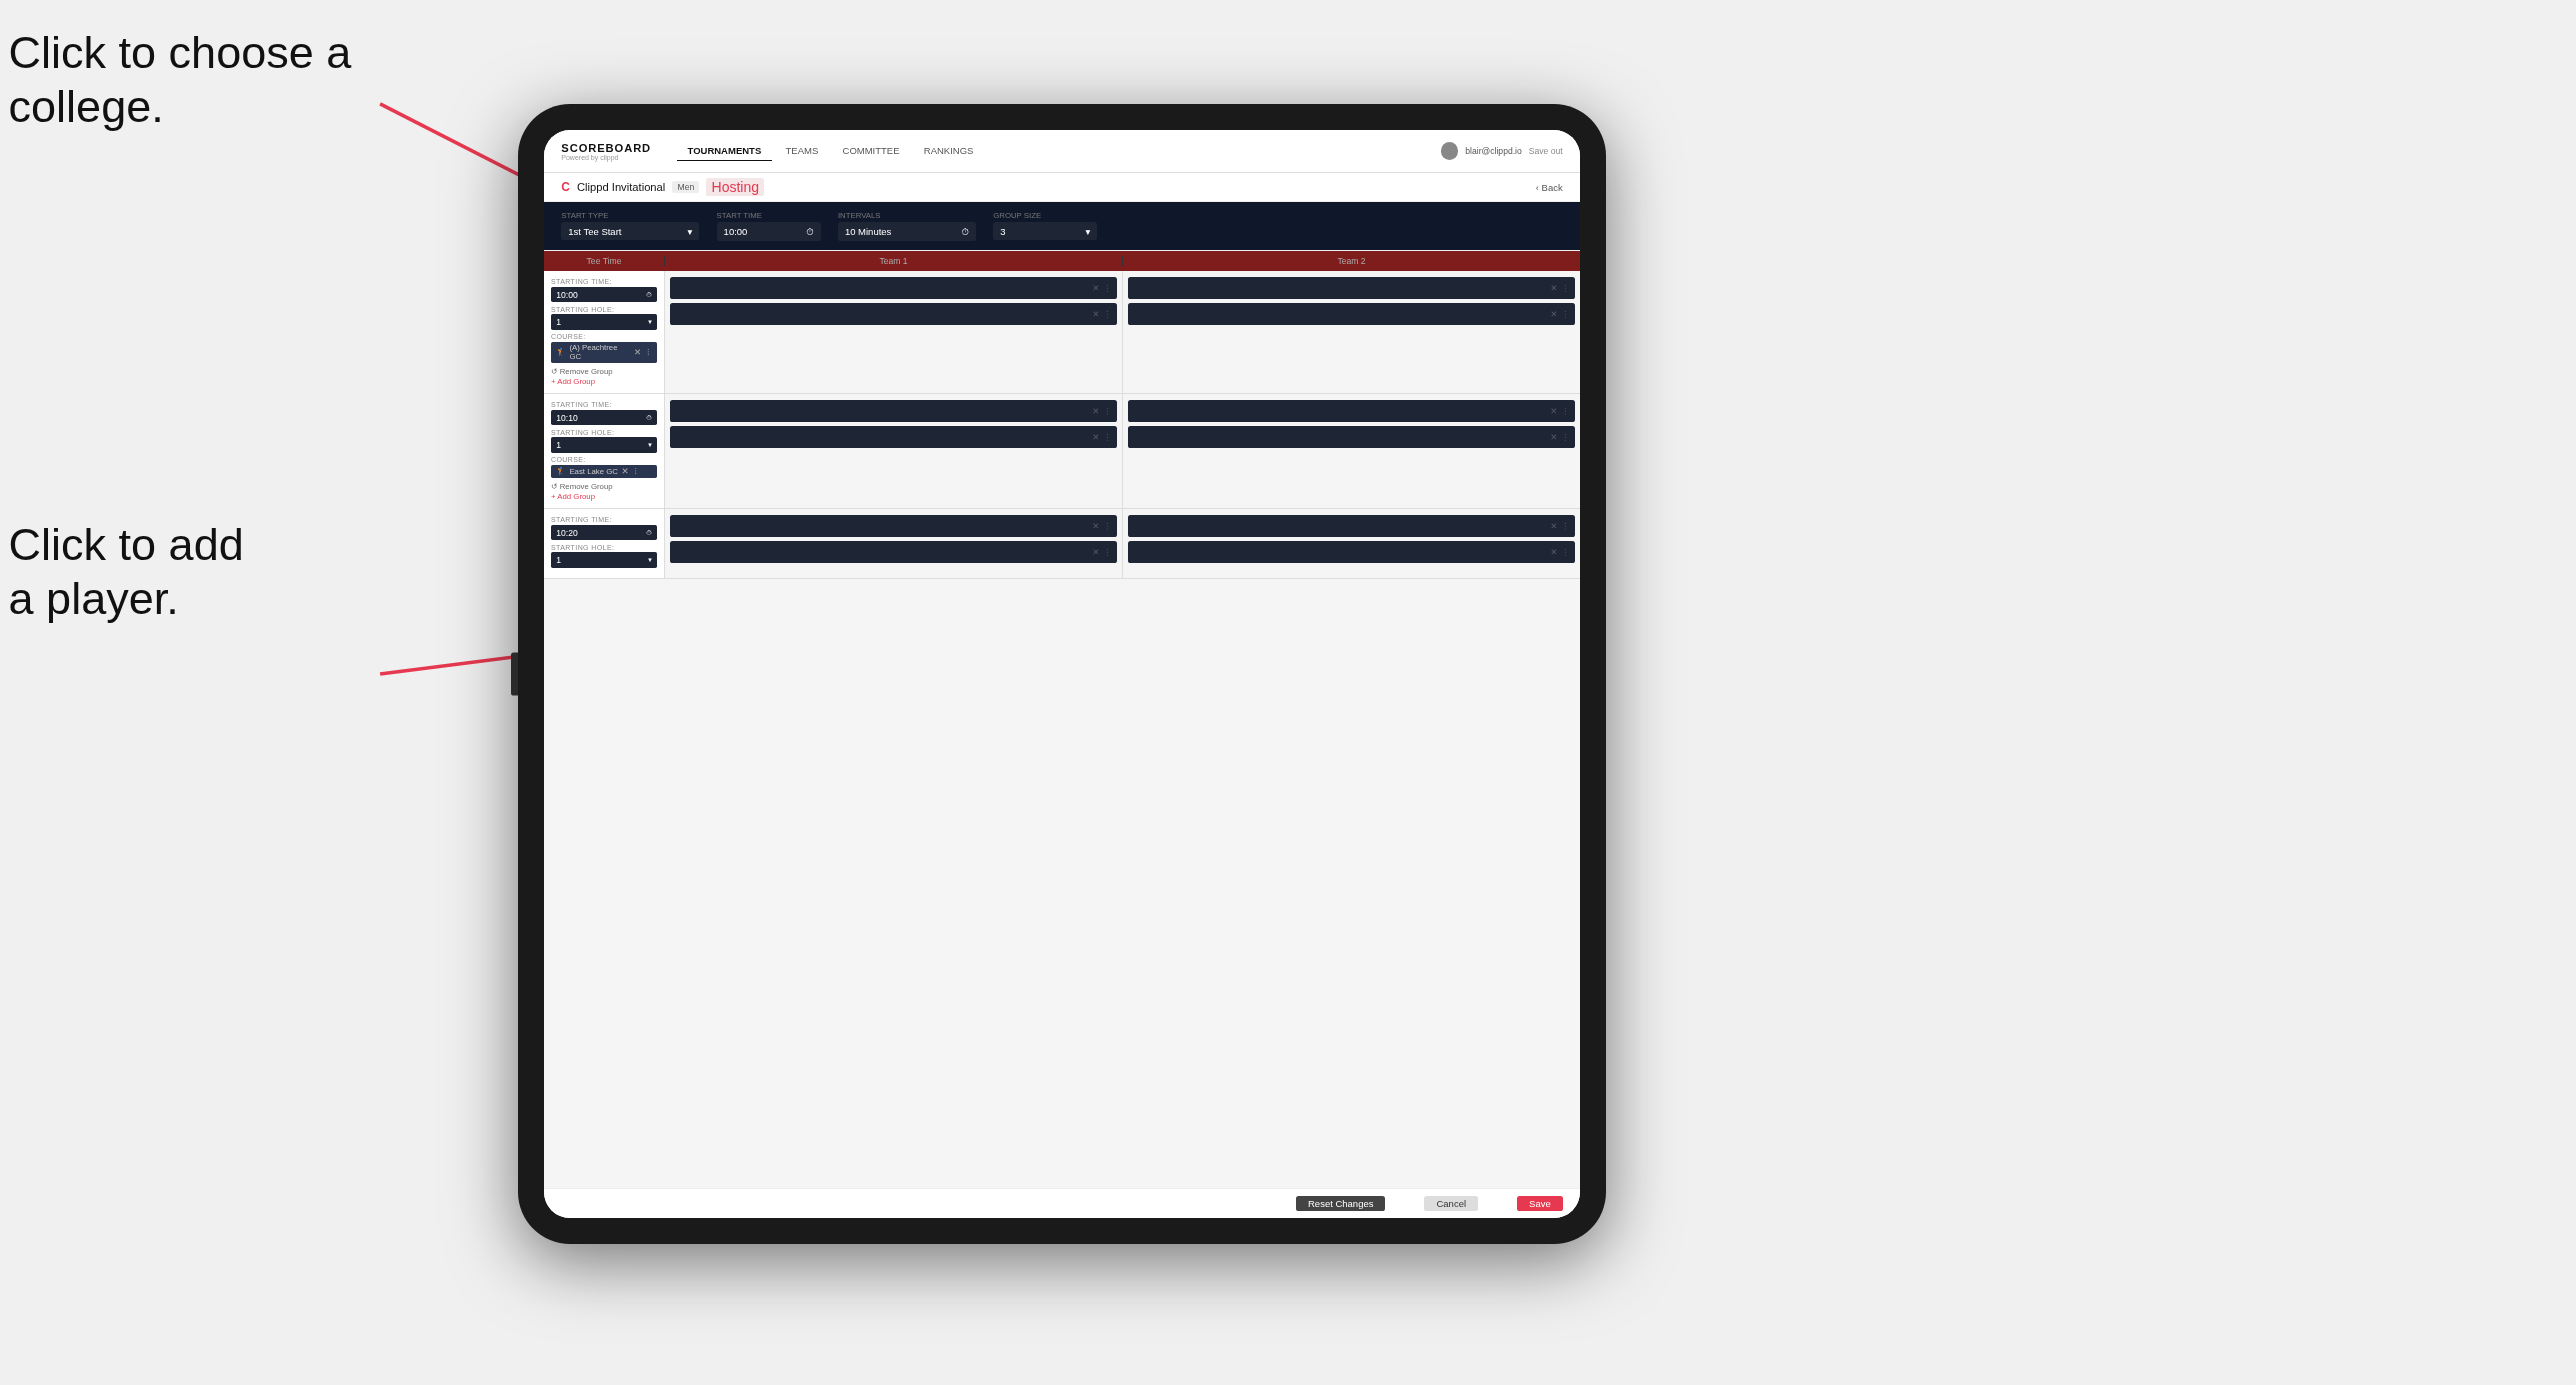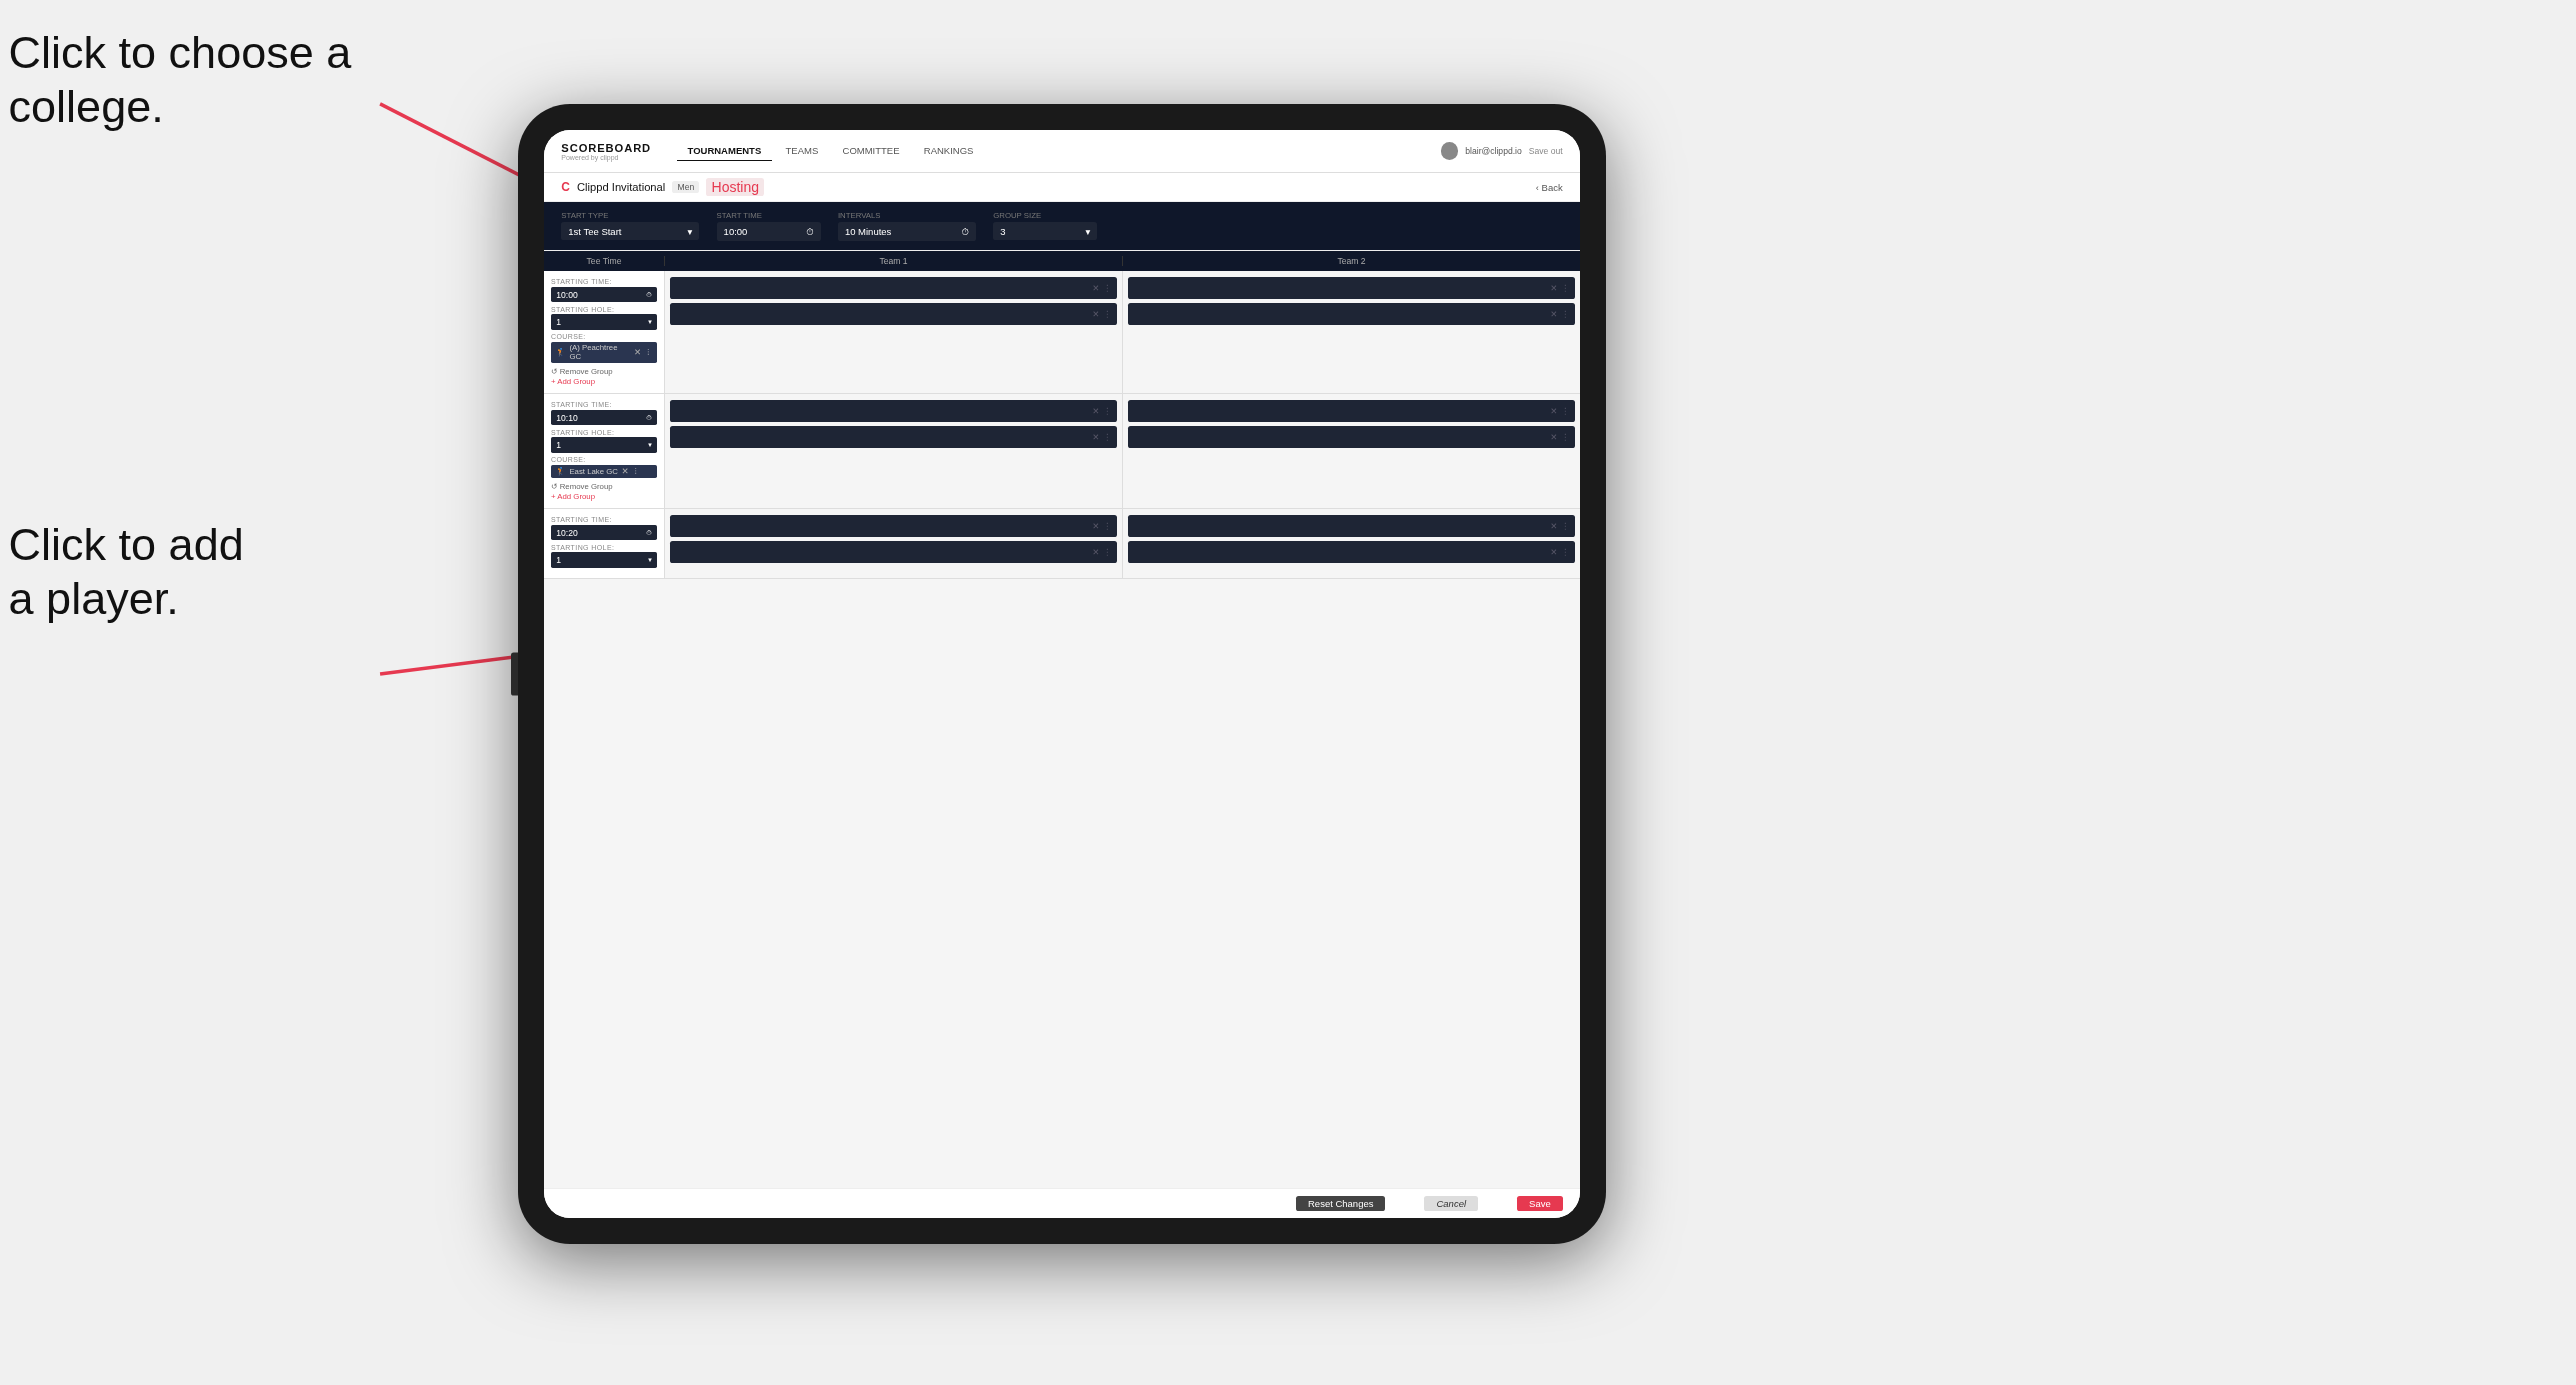--- a/index.html
+++ b/index.html
@@ -182,21 +182,21 @@
       min-width: 104px;
       display: flex;
       align-items: center;
       justify-content: space-between;
     }
     .form-control-wide { min-width: 138px; }
 
     
     .table-header {
       display: flex;
-      background: #0f172a;
+      background: #7f1d1d;
       color: #aaa;
       font-size: 8.6px;
       padding: 5.2px 0;
       flex-shrink: 0;
     }
     .th-tee { width: 121px; text-align: center; border-right: 0.9px solid #333; }
     .th-team1 { flex: 1; text-align: center; border-right: 0.9px solid #333; }
     .th-team2 { flex: 1; text-align: center; }
 
     
@@ -312,21 +312,21 @@
     }
     .btn {
       padding: 2px 12px;
       font-size: 9.5px;
       border-radius: 2.6px;
       cursor: pointer;
       border: none;
       margin-left: 32px;
     }
     .btn-reset { background: #444; color: #fff; }
-    .btn-cancel { background: #ddd; color: #333; font-style: italic; }
+    .btn-cancel { background: #ddd; color: #333; }
     .btn-save { background: #e63950; color: #fff; }
 
     
     .side-btn {
       position: absolute;
       left: -7px;
       top: 50%;
       transform: translateY(-50%);
       width: 7px;
       height: 43px;

